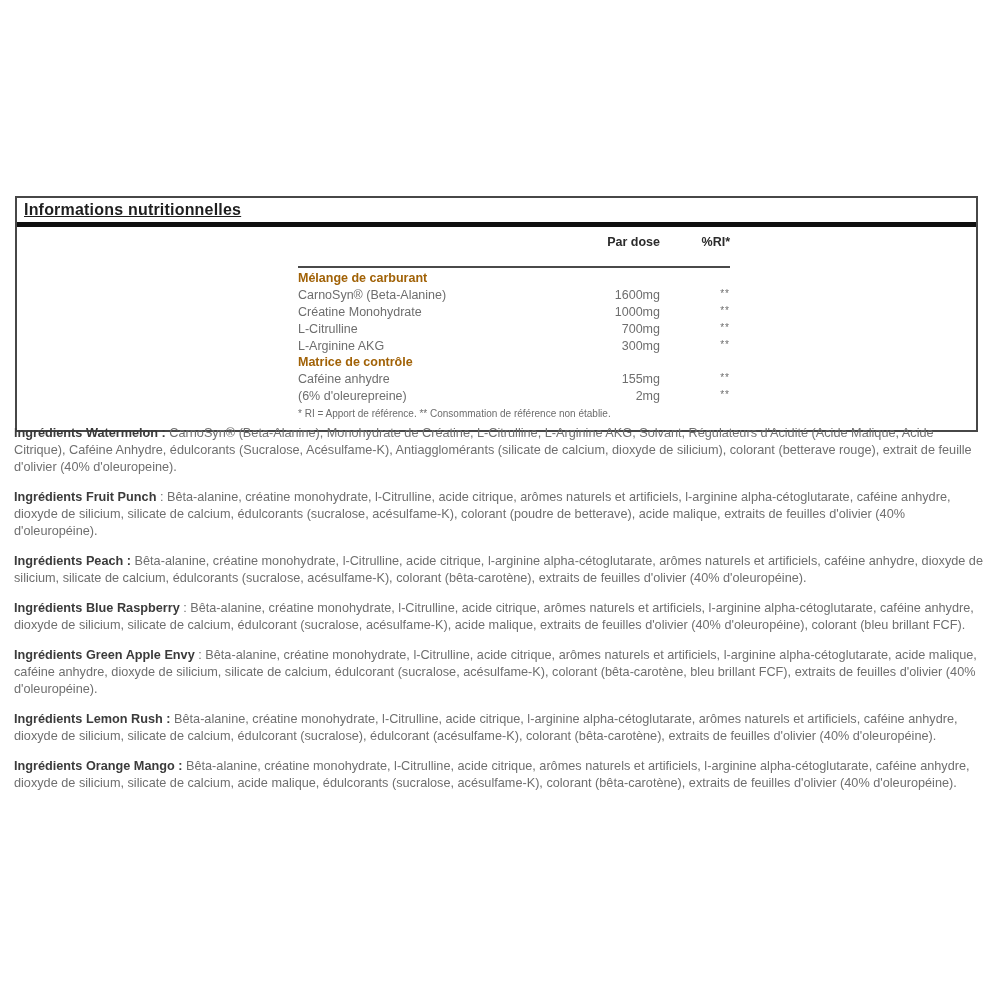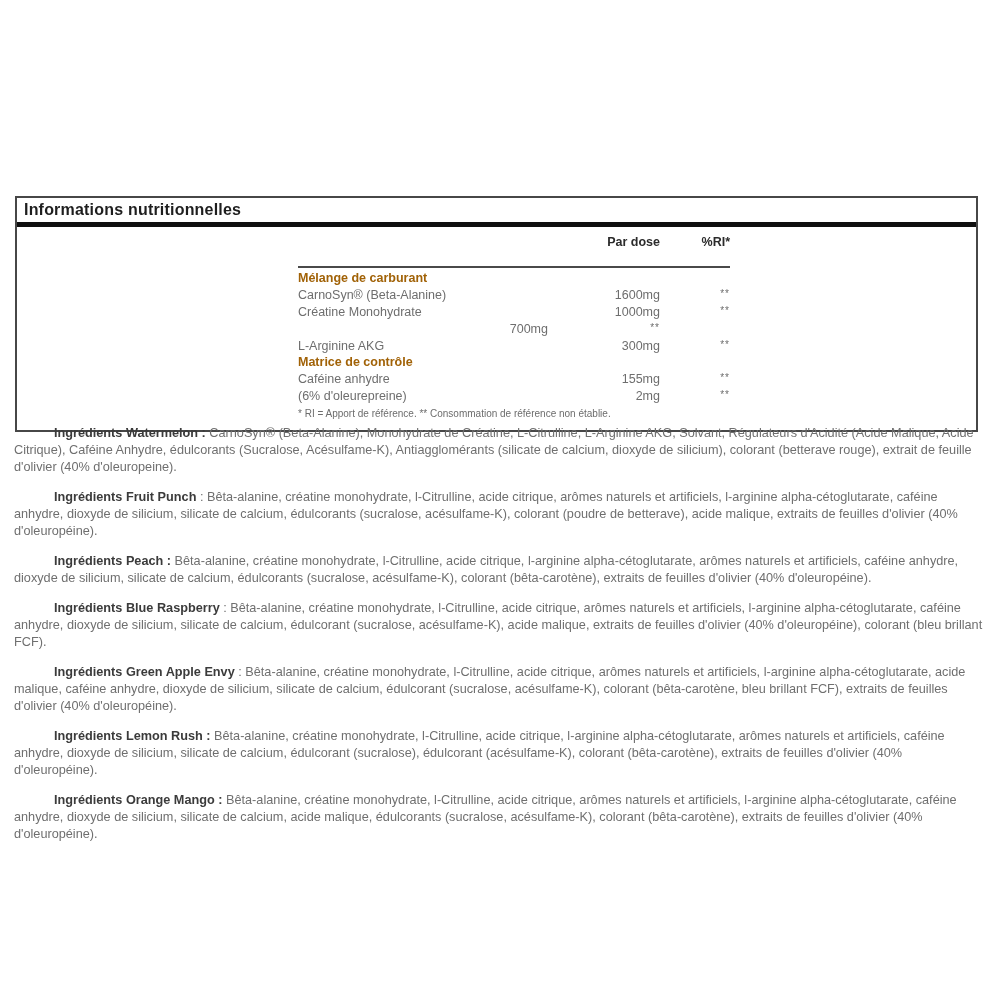--- a/index.html
+++ b/index.html
@@ -7,33 +7,33 @@
     width:1000px;height:1000px;position:relative;
     font-family:"Liberation Sans","DejaVu Sans",sans-serif;
     -webkit-font-smoothing:antialiased;
   }
   
   .nutri-box{
     position:absolute;left:15px;top:196px;width:963px;
     border:2px solid #474747;box-sizing:border-box;background:#fff;
   }
   .nutri-head{padding:3px 8px 3px 7px;border-bottom:5px solid #0f0f0f;}
-  .nutri-title{font-size:16px;font-weight:bold;color:#1e1e1e;letter-spacing:.2px;line-height:18px;}
+  .nutri-title{font-size:16px;font-weight:bold;color:#1e1e1e;letter-spacing:.2px;line-height:18px;text-decoration:underline;}
   .nutri-sub{font-size:11.5px;color:#8d8d8d;line-height:13px;margin-top:1px;}
   .nutri-table{margin:7px 0 0 281px;width:432px;font-size:12.5px;color:#6e6e6e;}
   .trow{display:grid;grid-template-columns:1fr 112px 70px;line-height:16px;align-items:baseline;}
   .trow.thead{font-weight:bold;color:#2b2b2b;border-bottom:2px solid #4a4a4a;padding-bottom:16px;margin-bottom:2px;}
   .cell-val,.cell-ri{text-align:right;white-space:nowrap;}
   .trow.section .cell-lbl{font-weight:bold;color:#a16207;}
   .ri-mark{font-size:10px;letter-spacing:1px;vertical-align:2px;color:#6e6e6e;}
   .nutri-foot{margin:2px 0 9px 281px;font-size:10px;color:#6c6c6c;line-height:15px;}
   
   .ingredients{position:absolute;left:14px;top:425px;width:972px;}
   .ingredient{font-size:12.7px;line-height:17px;color:#6f6f6f;margin:0 0 13px 0;}
-  .ingredient .lead{font-weight:bold;color:#3b3b3b;margin-left:40px;}
+  .ingredient .lead{font-weight:bold;color:#3b3b3b;}
 </style>
 </head>
 <body>
 
 <div class="nutri-box">
   <div class="nutri-head">
     <div class="nutri-title">Informations nutritionnelles</div>
   </div>
 
   <div class="nutri-table">
@@ -52,20 +52,21 @@
           <span class="cell-lbl">CarnoSyn® (Beta-Alanine)</span>
           <span class="cell-val">1600mg</span>
           <span class="cell-ri"><span class="ri-mark">**</span></span>
         </div>
         <div class="trow item">
           <span class="cell-lbl">Créatine Monohydrate</span>
           <span class="cell-val">1000mg</span>
           <span class="cell-ri"><span class="ri-mark">**</span></span>
         </div>
         <div class="trow item">
+          <span class="cell-lbl">L-Citrulline</span>
           <span class="cell-val">700mg</span>
           <span class="cell-ri"><span class="ri-mark">**</span></span>
         </div>
         <div class="trow item">
           <span class="cell-lbl">L-Arginine AKG</span>
           <span class="cell-val">300mg</span>
           <span class="cell-ri"><span class="ri-mark">**</span></span>
         </div>
         <div class="trow section">
           <span class="cell-lbl">Matrice de contrôle</span>

